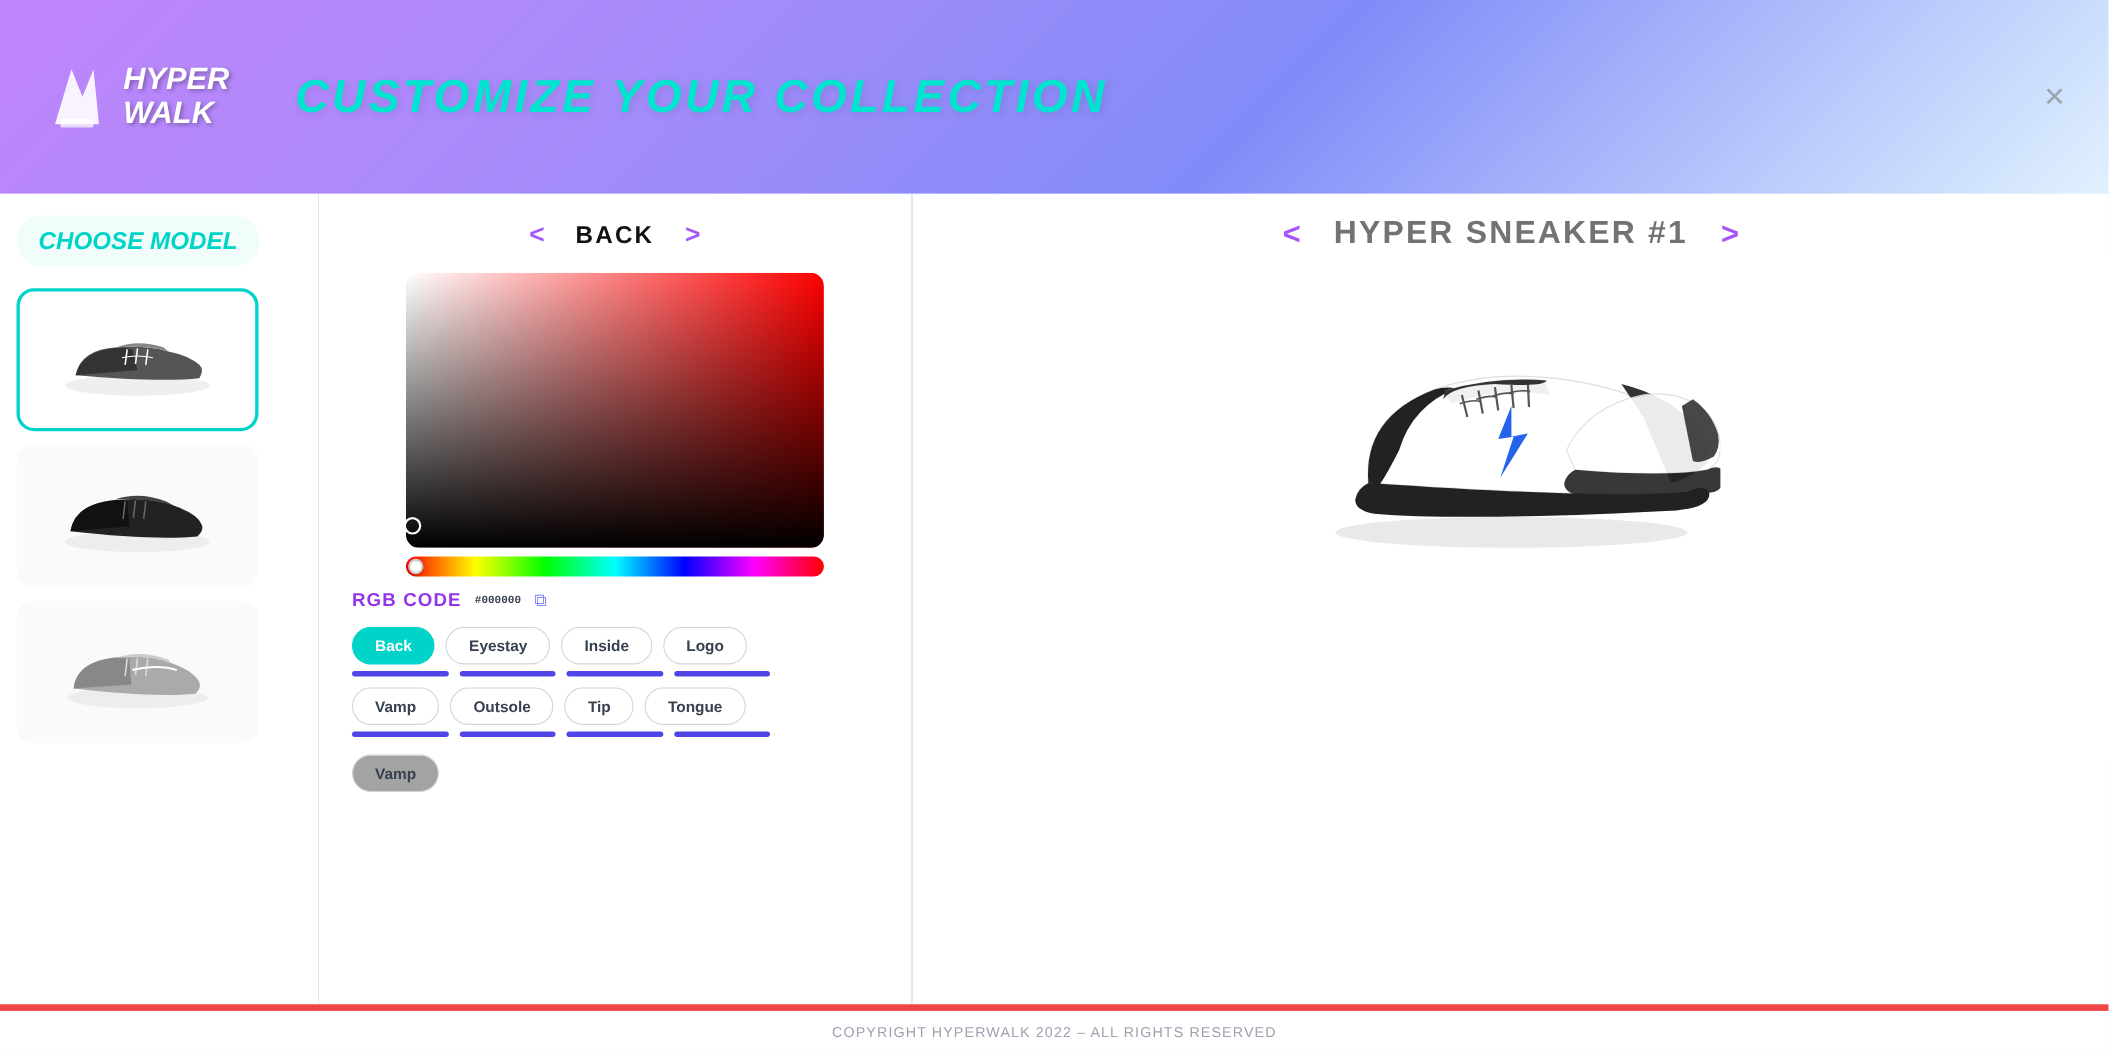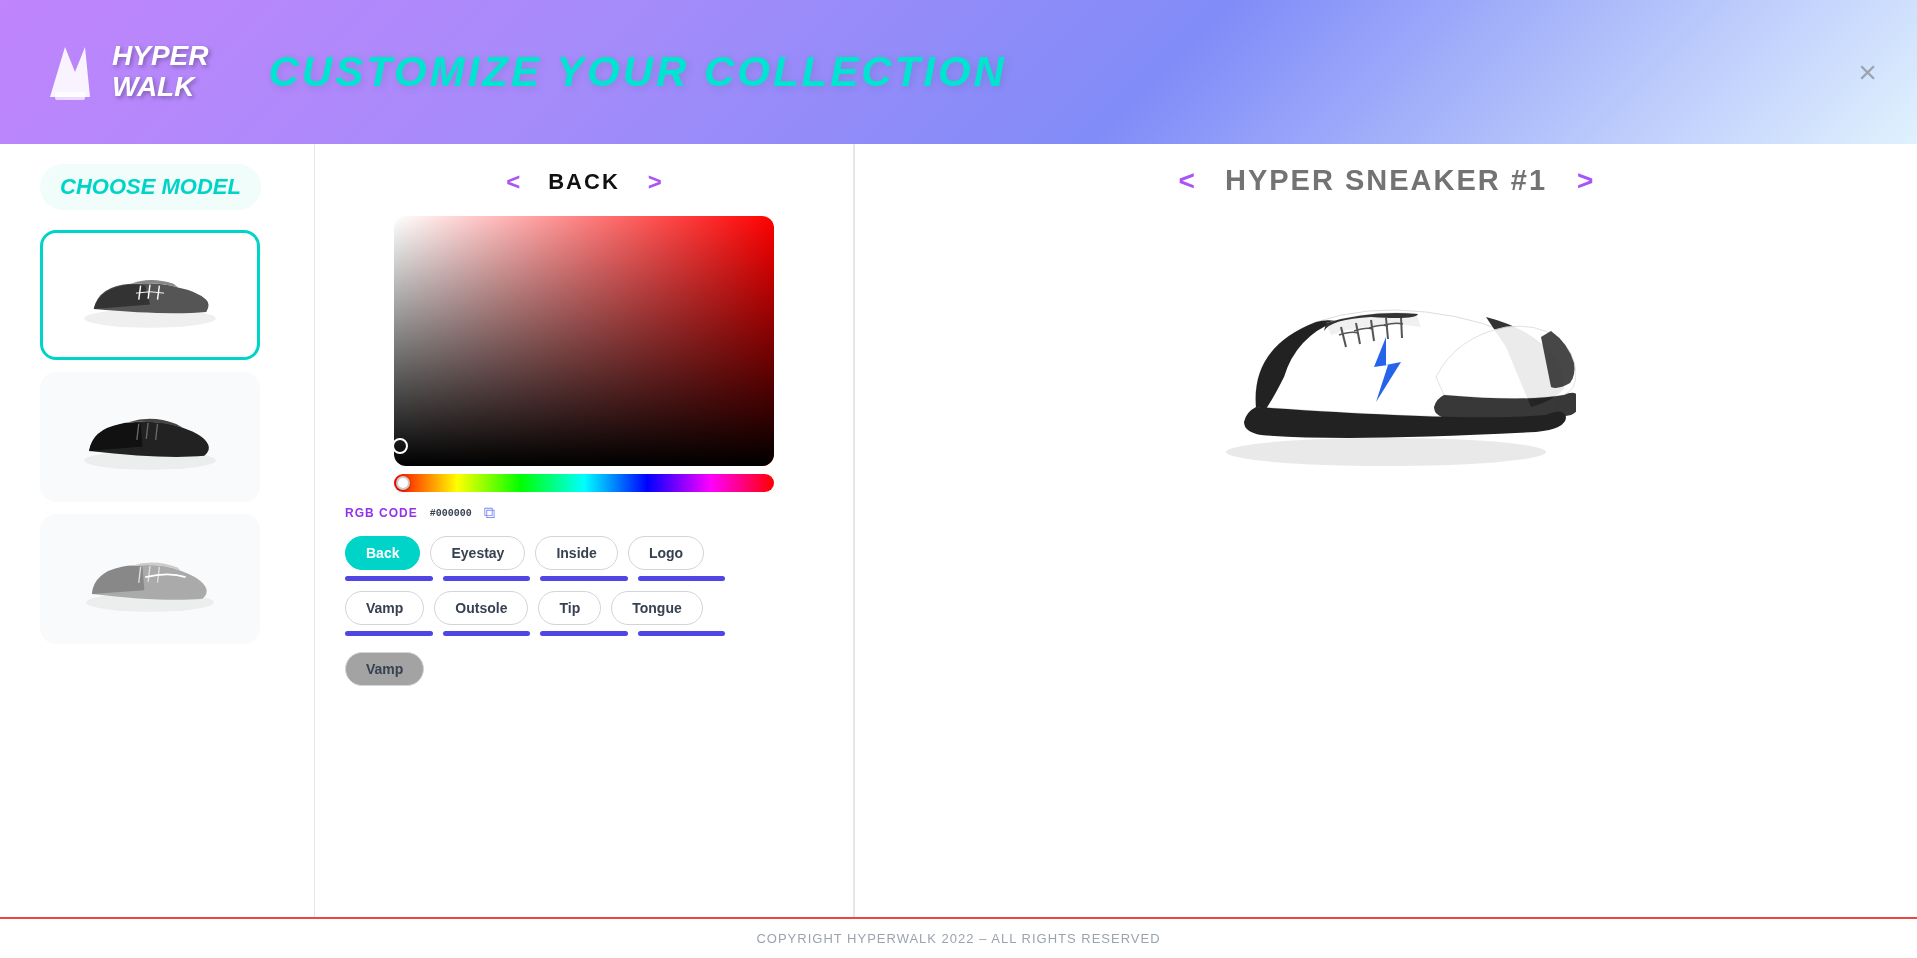--- a/index.html
+++ b/index.html
@@ -9,21 +9,21 @@
       width: 1917px;
       height: 958px;
       overflow: hidden;
       display: flex;
       flex-direction: column;
     }
 
     
     .header {
       background: linear-gradient(135deg, #c084fc 0%, #a78bfa 30%, #818cf8 60%, #e0f2fe 100%);
-      height: 144px;
+      height: 176px;
       display: flex;
       align-items: center;
       padding: 0 40px;
       position: relative;
     }
     .logo-area {
       display: flex;
       align-items: center;
       gap: 12px;
     }
@@ -71,21 +71,20 @@
       background: white;
     }
 
     
     .sidebar {
       width: 290px;
       background: white;
       padding: 20px 15px;
       border-right: 1px solid #e5e7eb;
       flex-shrink: 0;
-      margin-left: 25px;
     }
     .choose-model-title {
       color: #00d4c8;
       font-size: 22px;
       font-weight: 900;
       text-transform: uppercase;
       font-style: italic;
       padding: 10px 20px;
       background: #f0fdfa;
       border-radius: 30px;
@@ -214,21 +213,21 @@
     
     .rgb-row {
       display: flex;
       align-items: center;
       gap: 12px;
       margin-top: 12px;
       align-self: flex-start;
     }
     .rgb-label {
       color: #9333ea;
-      font-size: 12px;
+      font-size: 17px;
       font-weight: 700;
       text-transform: uppercase;
       letter-spacing: 1px;
     }
     .rgb-value {
       color: #374151;
       font-size: 10px;
       font-weight: 600;
       font-family: Liberation Mono, monospace;
     }
@@ -327,21 +326,21 @@
 
     
     .footer {
       background: white;
       text-align: center;
       padding: 12px;
       color: #9ca3af;
       font-size: 13px;
       letter-spacing: 1px;
       text-transform: uppercase;
-      border-top: 2px solid #ef4444;
+      border-top: 6px solid #ef4444;
     }
 
     .more-btn {
       padding: 8px 20px;
       border-radius: 20px;
       border: 1.5px solid #d1d5db;
       font-size: 14px;
       font-weight: 600;
       cursor: pointer;
       background: #a3a3a3;

